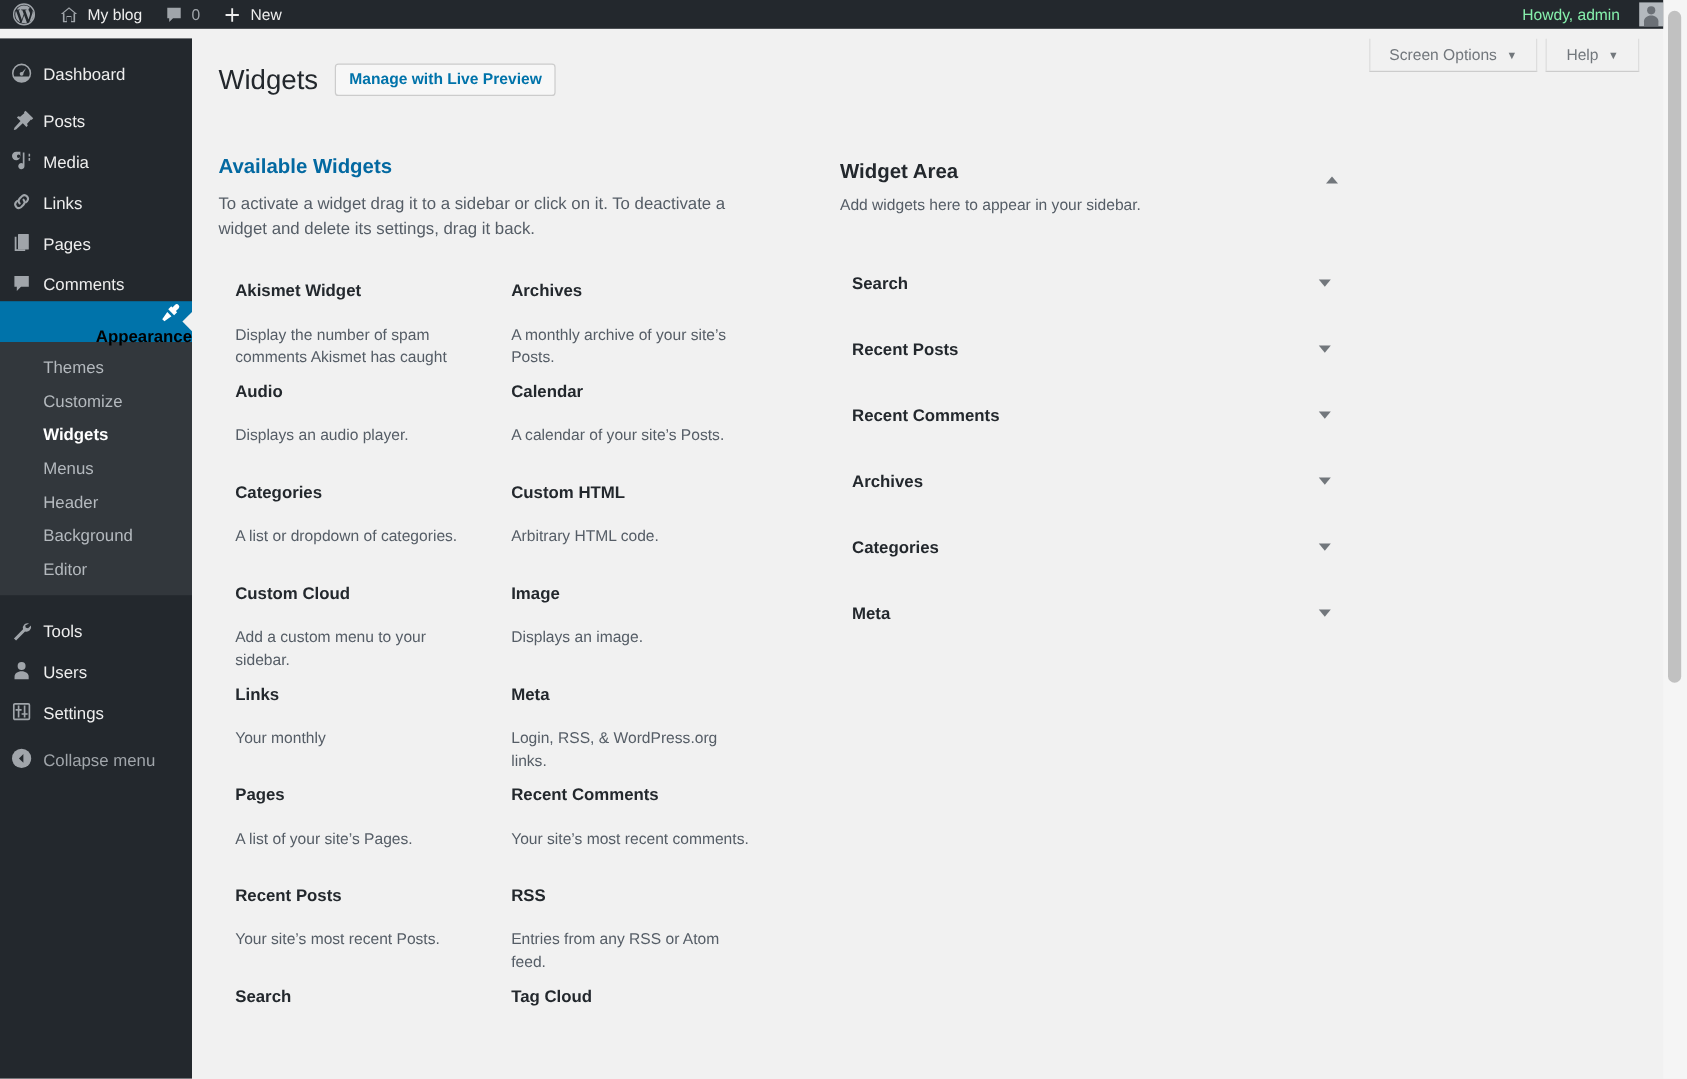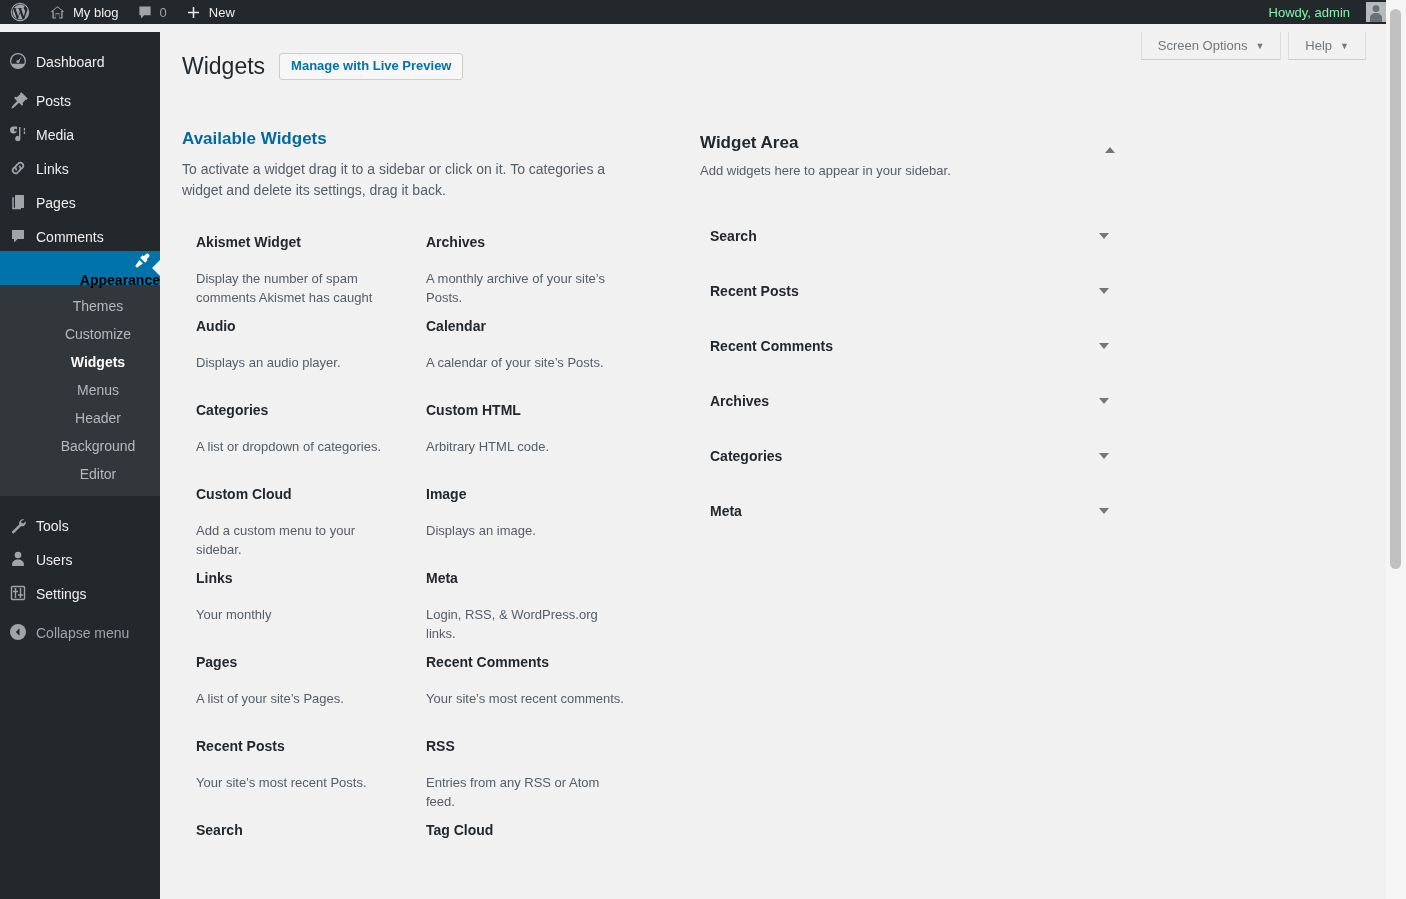--- a/index.html
+++ b/index.html
@@ -82,21 +82,20 @@
     background: #32373c;
     padding: 7px 0 8px 0;
   }
   .submenu a {
     display: block;
     padding: 6px 0 6px 36px;
     font-size: 14px;
     color: #b4b9be;
     text-decoration: none;
     line-height: 16px;
-    text-align: center;
   }
   .submenu a.sub-current { color: #fff; font-weight: 600; }
   .collapse-row { color: #a0a5aa; }
   .collapse-row .mlabel { color: #a0a5aa; }
 
   
   #wpbody {
     position: absolute; top: 32px; left: 160px;
     width: 1226px; height: 867px;
     background: #f1f1f1;
@@ -420,21 +419,21 @@
     </div>
   </div>
 
   <div class="page-head">
     <h1 class="page-title">Widgets</h1>
     <a class="btn-live-preview">Manage with Live Preview</a>
   </div>
 
   <div class="avail-col">
     <h2 class="sec-title">Available Widgets</h2>
-    <div class="sec-desc">To activate a widget drag it to a sidebar or click on it. To categories a widget and delete its settings, drag it back.</div>
+    <div class="sec-desc">To activate a widget drag it to a sidebar or click on it. To deactivate a widget and delete its settings, drag it back.</div>
 
     <div class="widget-grid">
       <div class="widget-card">
         <div class="wc-title">Akismet Widget</div>
         <div class="wc-desc">Display the number of spam comments Akismet has caught</div>
       </div>
       <div class="widget-card">
         <div class="wc-title">Archives</div>
         <div class="wc-desc">A monthly archive of your site’s Posts.</div>
       </div>

